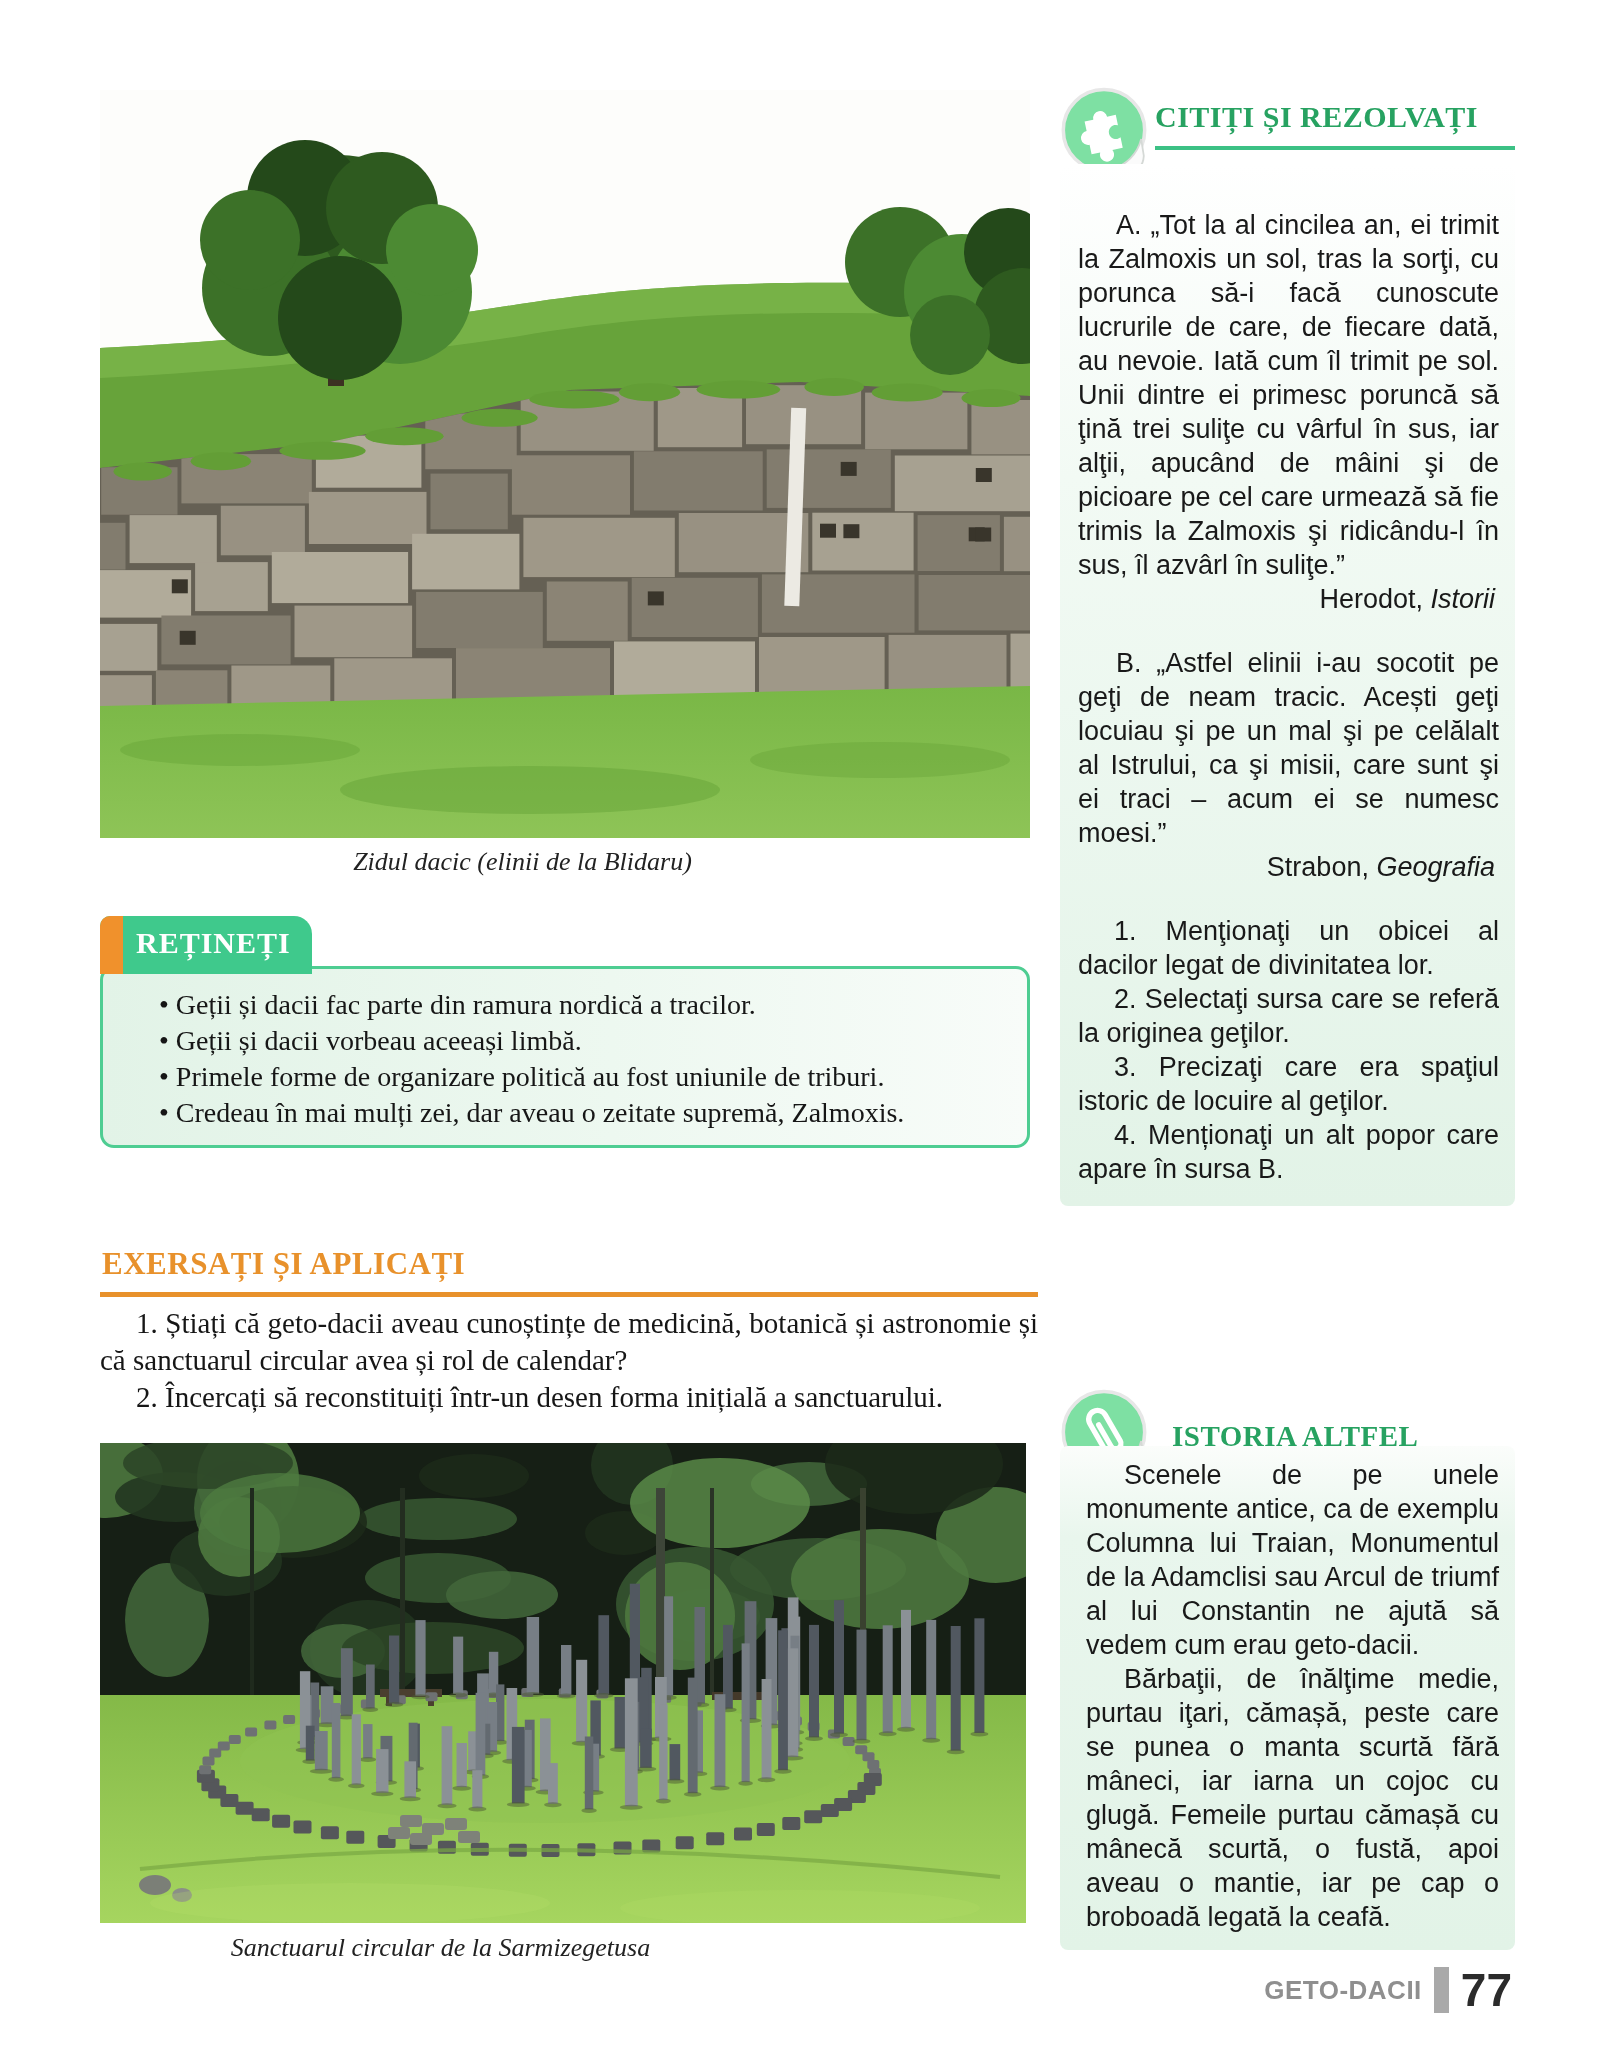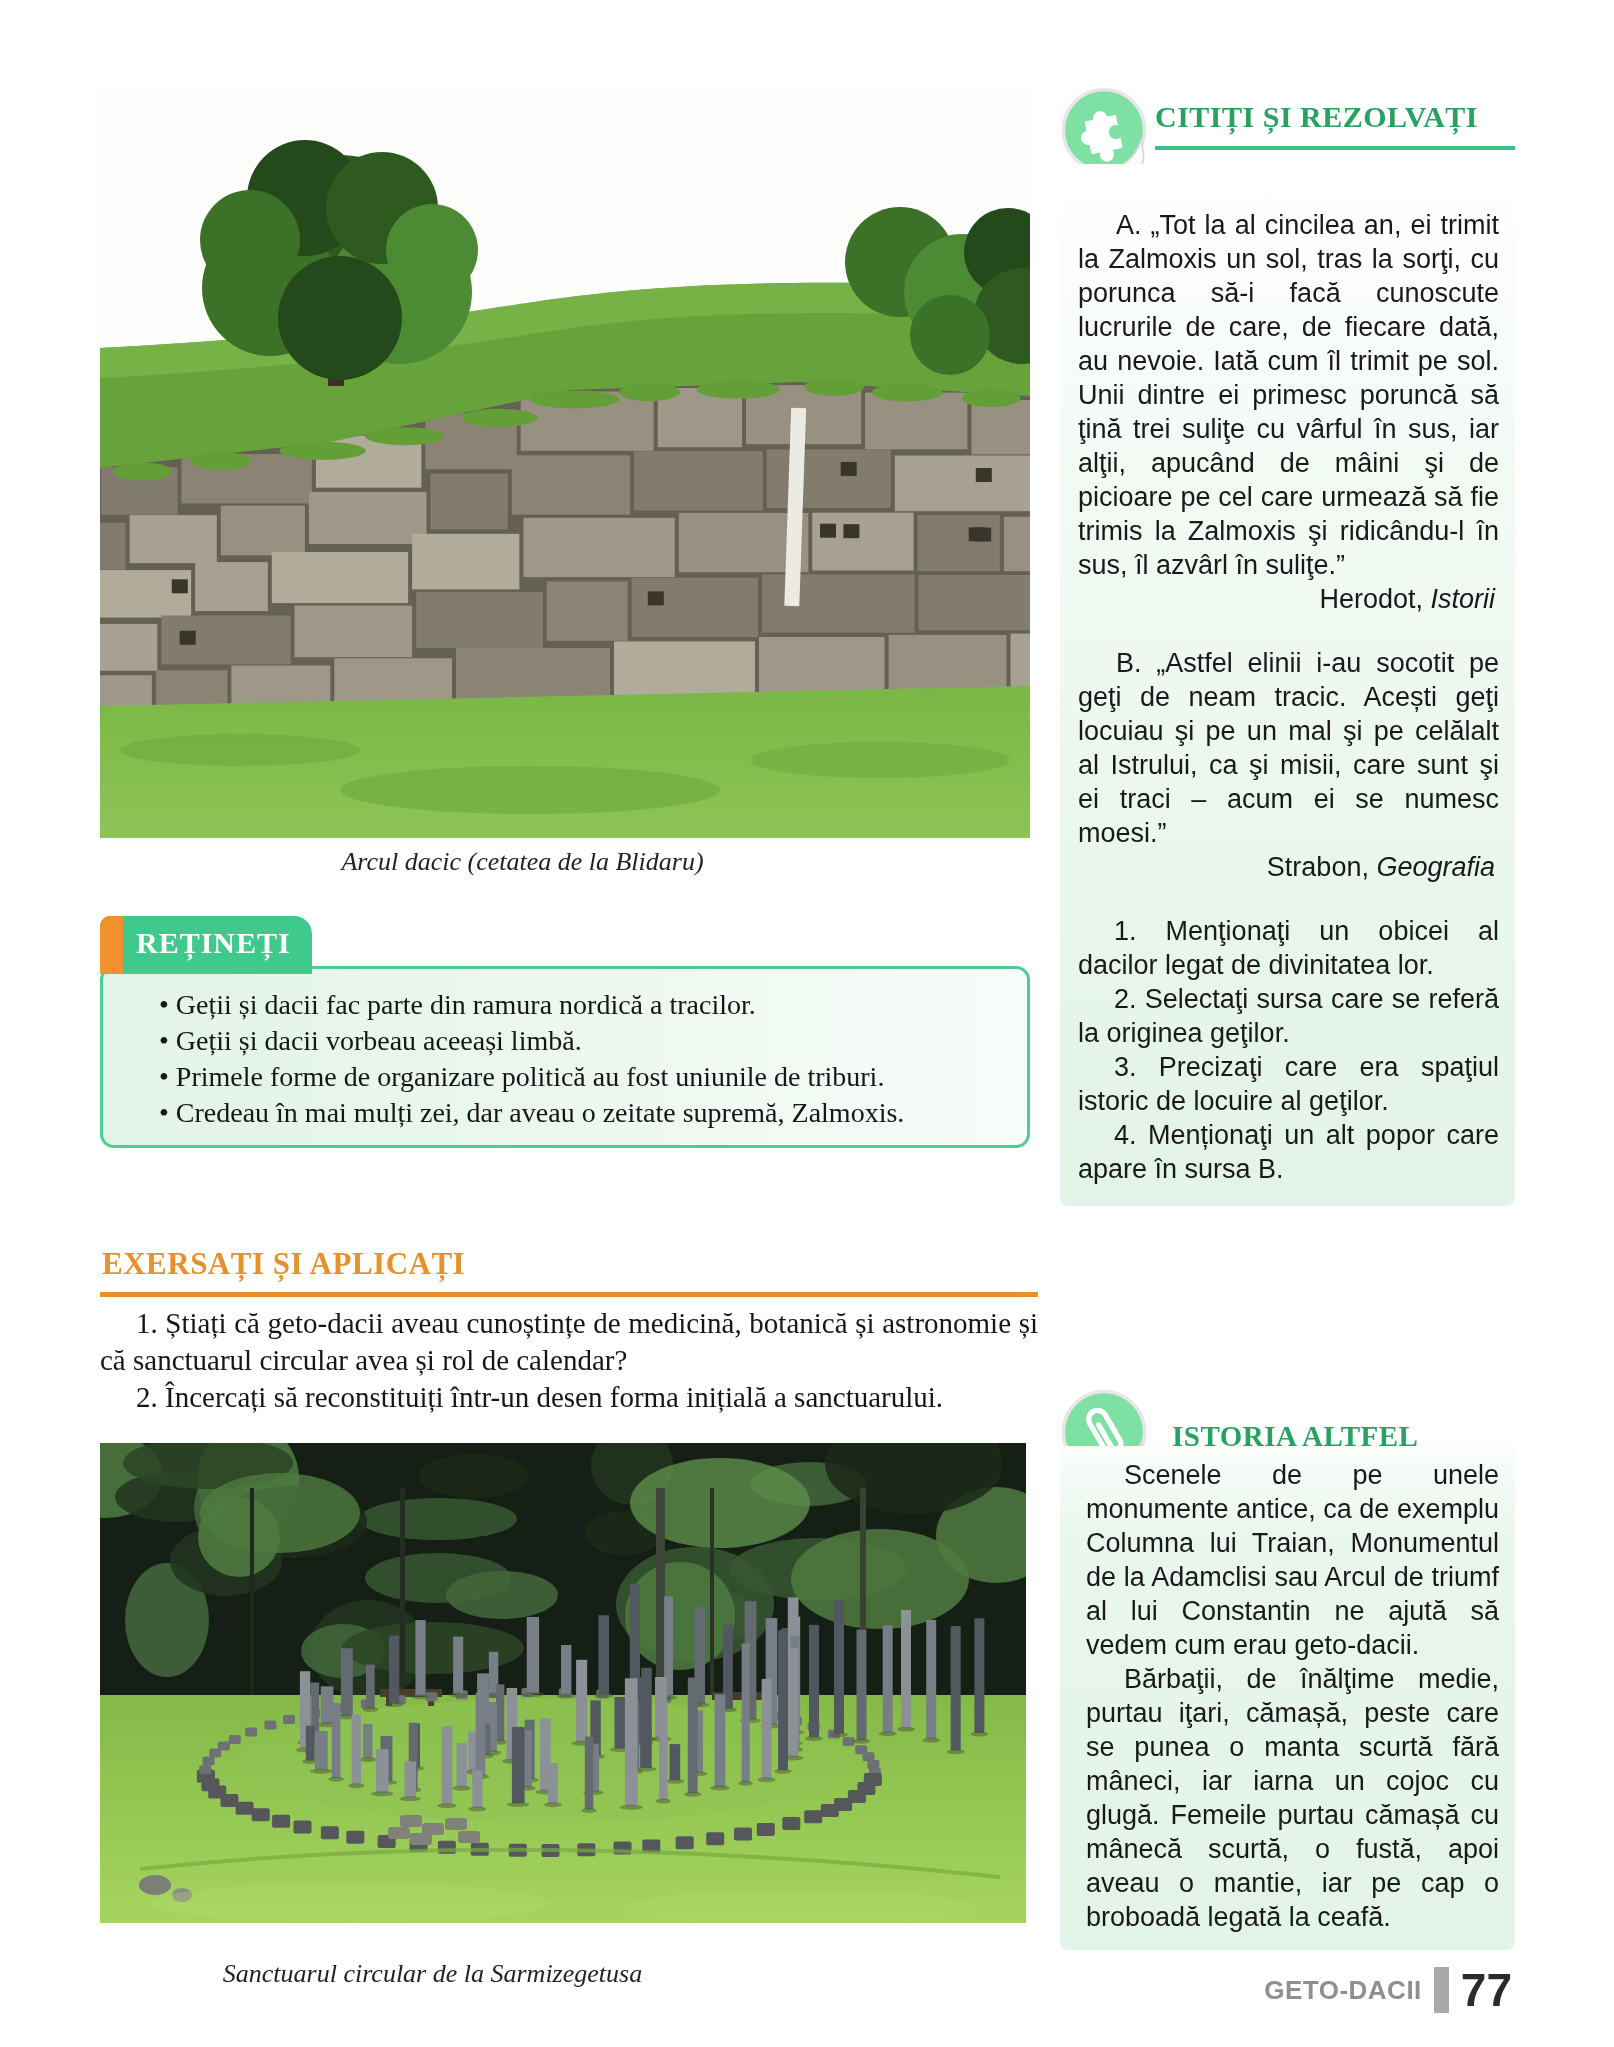--- a/index.html
+++ b/index.html
@@ -7,21 +7,21 @@
         font-family:"Liberation Sans",sans-serif;color:#1b1b1b;}
 
   
   .photo{position:absolute;margin:0;padding:0;}
   .photo svg{width:100%;height:100%;display:block;}
   .photo1{left:100px;top:90px;width:930px;height:748px;}
   .photo2{left:100px;top:1443px;width:926px;height:480px;}
 
   .caption{position:absolute;text-align:center;font:italic 26px/32px "Liberation Serif",serif;color:#222;}
   .caption1{left:100px;top:846px;width:845px;}
-  .caption2{left:100px;top:1932px;width:665px;margin-top:26px;}
+  .caption2{left:108px;top:1932px;width:665px;}
 
   
   .retineti{position:absolute;left:100px;top:916px;width:930px;}
   .ret-tab{position:relative;height:54px;width:212px;z-index:2;}
   .ret-tab-green{position:absolute;left:0;top:0;right:0;bottom:-4px;background:#3fc98c;
                  border-radius:10px 18px 0 0;}
   .ret-tab-accent{position:absolute;left:0;top:0;bottom:-4px;width:23px;background:#f0912c;
                   border-radius:10px 0 0 0;}
   .ret-tab-label{position:absolute;left:36px;top:9px;font:bold 30px/36px "Liberation Serif",serif;
                  color:#ffffff;letter-spacing:1px;}
@@ -172,21 +172,21 @@
         <ellipse cx="638.3603081572801" cy="299.5869565217391" rx="41.913632926531136" ry="9" fill="#639e36"></ellipse>
         <ellipse cx="734.156775707379" cy="297" rx="29.798395544290543" ry="9" fill="#639e36"></ellipse>
         <ellipse cx="807.195839183405" cy="302.54347826086956" rx="35.55409880261868" ry="9" fill="#639e36"></ellipse>
         <ellipse cx="891.0258297622204" cy="308.0869565217391" rx="29.604117766954005" ry="9" fill="#639e36"></ellipse>
         <path d="M0,616 L930,596 L930,748 L0,748 Z" fill="url(#fgr)"></path>
         <ellipse cx="430" cy="700" rx="190" ry="24" fill="#66a338" opacity="0.5"></ellipse>
         <ellipse cx="140" cy="660" rx="120" ry="16" fill="#66a338" opacity="0.45"></ellipse>
         <ellipse cx="780" cy="670" rx="130" ry="18" fill="#66a338" opacity="0.4"></ellipse>
       </svg>
   </figure>
-  <div class="caption caption1">Arcul dacic (cetatea de la Blidaru)</div>
+  <div class="caption caption1">Zidul dacic (elinii de la Blidaru)</div>
 
   <section class="retineti">
     <div class="ret-tab">
       <span class="ret-tab-green"></span>
       <span class="ret-tab-accent"></span>
       <span class="ret-tab-label">REȚINEȚI</span>
     </div>
     <div class="ret-body">
         <p class="bullet">• Geții și dacii fac parte din ramura nordică a tracilor.</p>
         <p class="bullet">• Geții și dacii vorbeau aceeași limbă.</p>

